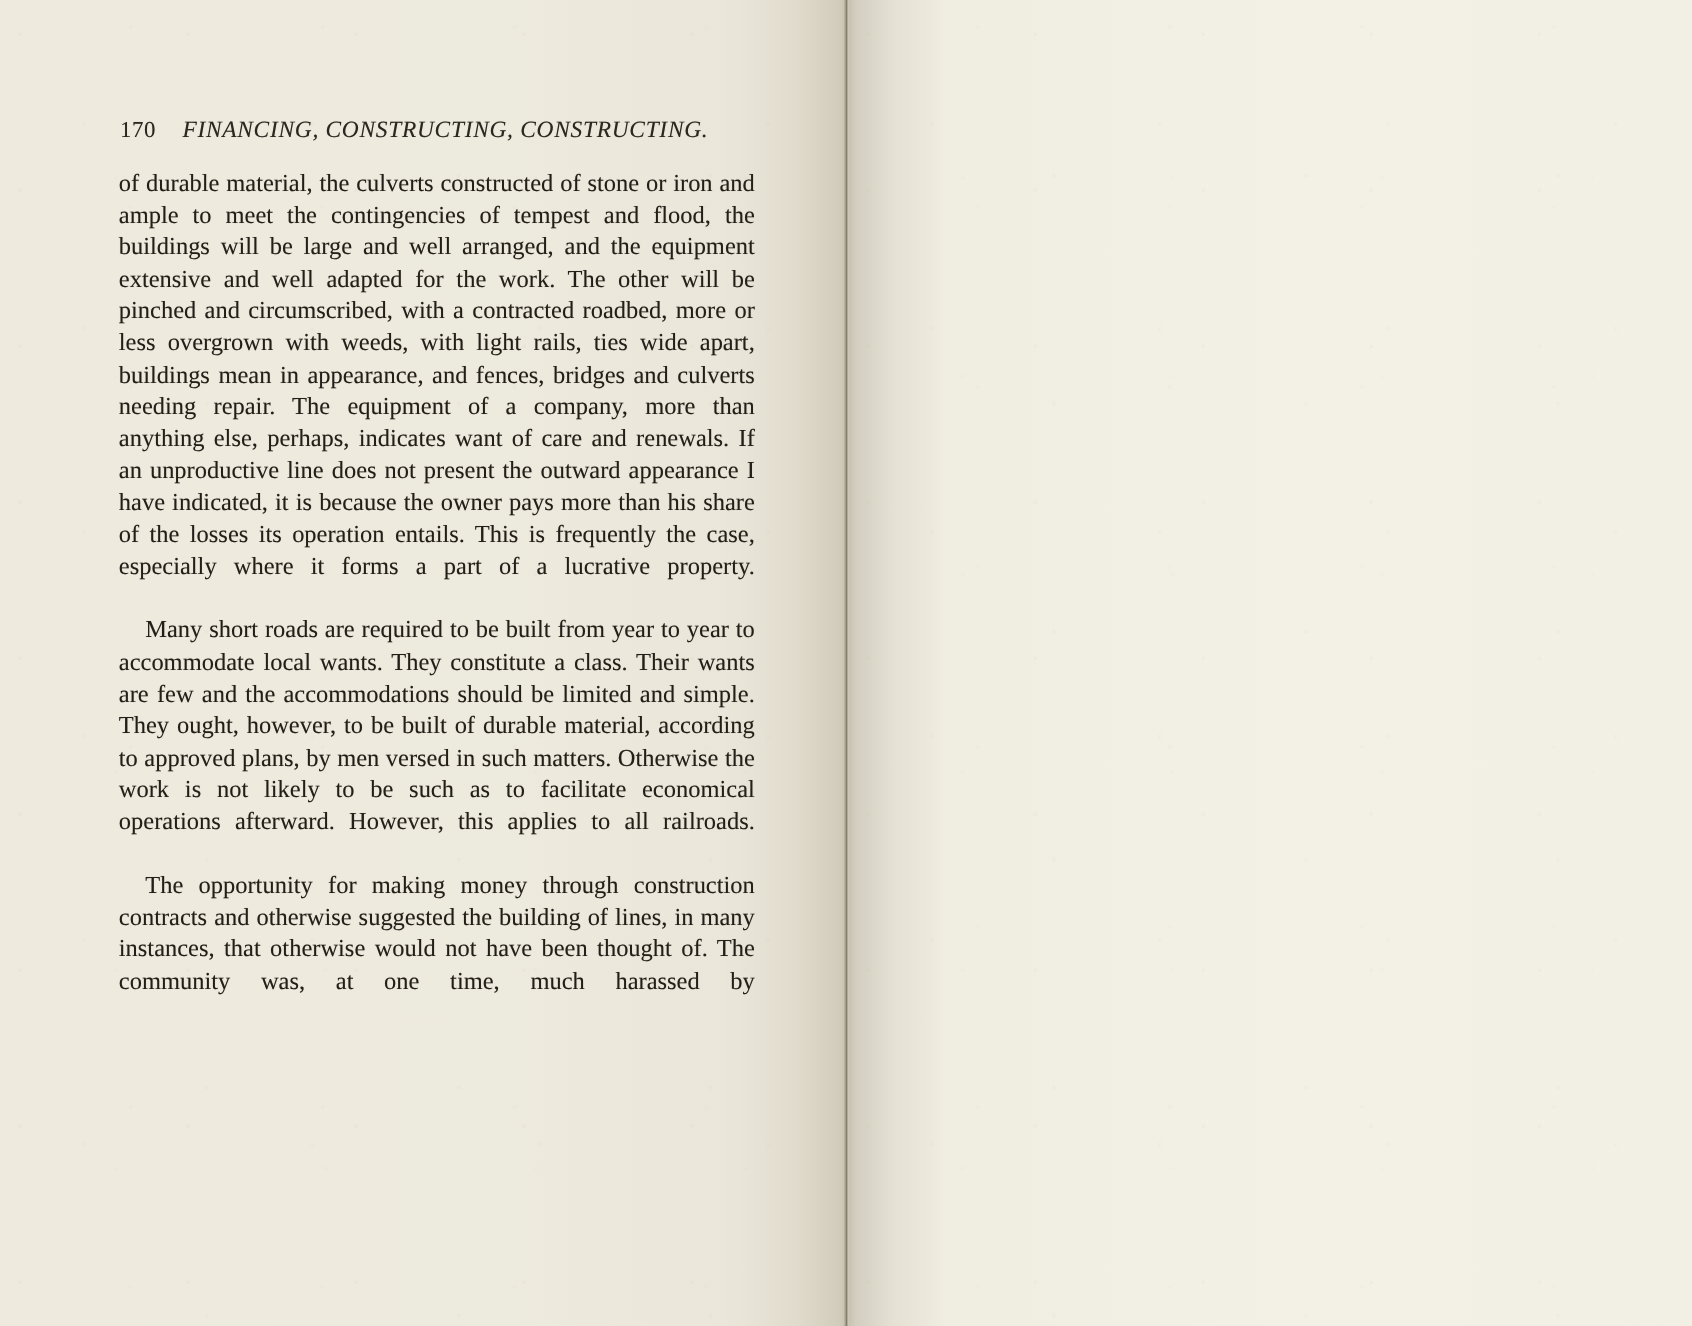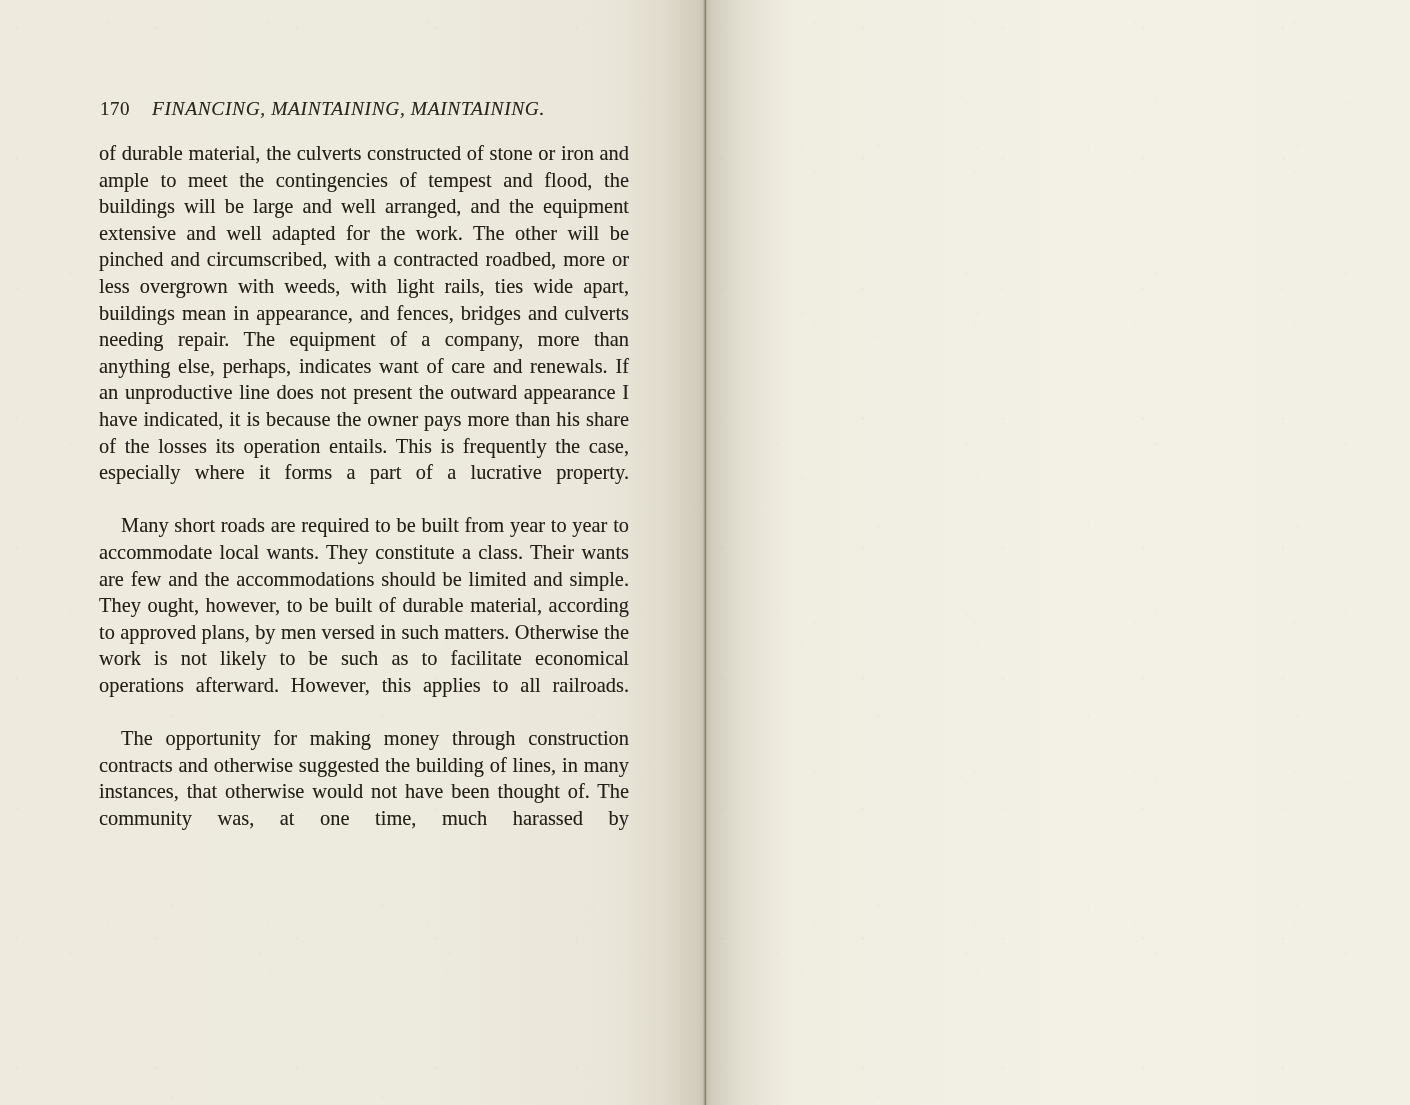--- a/index.html
+++ b/index.html
@@ -150,21 +150,21 @@
 </head>
 <body>
 
 <div id="spread">
 
   <div class="page page-left">
     <div class="grain"></div>
 
     <div class="runhead runhead-left">
       <span class="folio">170</span>
-      <span class="title">FINANCING, MAINTAINING, MAINTAINING.</span>
+      <span class="title">FINANCING, CONSTRUCTING, CONSTRUCTING.</span>
     </div>
 
     <div class="column col-left">
       <p class="para cont runon">of durable material, the culverts constructed of stone or iron and ample to meet the contingencies of tempest and flood, the buildings will be large and well arranged, and the equipment extensive and well adapted for the work. The other will be pinched and circumscribed, with a contracted roadbed, more or less overgrown with weeds, with light rails, ties wide apart, buildings mean in appearance, and fences, bridges and culverts needing repair. The equipment of a company, more than anything else, perhaps, indicates want of care and renewals. If an unproductive line does not present the outward appearance I have indicated, it is because the owner pays more than his share of the losses its operation entails. This is frequently the case, especially where it forms a part of a lucrative property.</p>
       <p class="para runon">Many short roads are required to be built from year to year to accommodate local wants. They constitute a class. Their wants are few and the accommodations should be limited and simple. They ought, however, to be built of durable material, according to approved plans, by men versed in such matters. Otherwise the work is not likely to be such as to facilitate economical operations afterward. However, this applies to all railroads.</p>
       <p class="para runon">The opportunity for making money through construction contracts and otherwise suggested the building of lines, in many instances, that otherwise would not have been thought of. The community was, at one time, much harassed by</p>
     </div>
   </div>
 
   <div class="page page-right">

